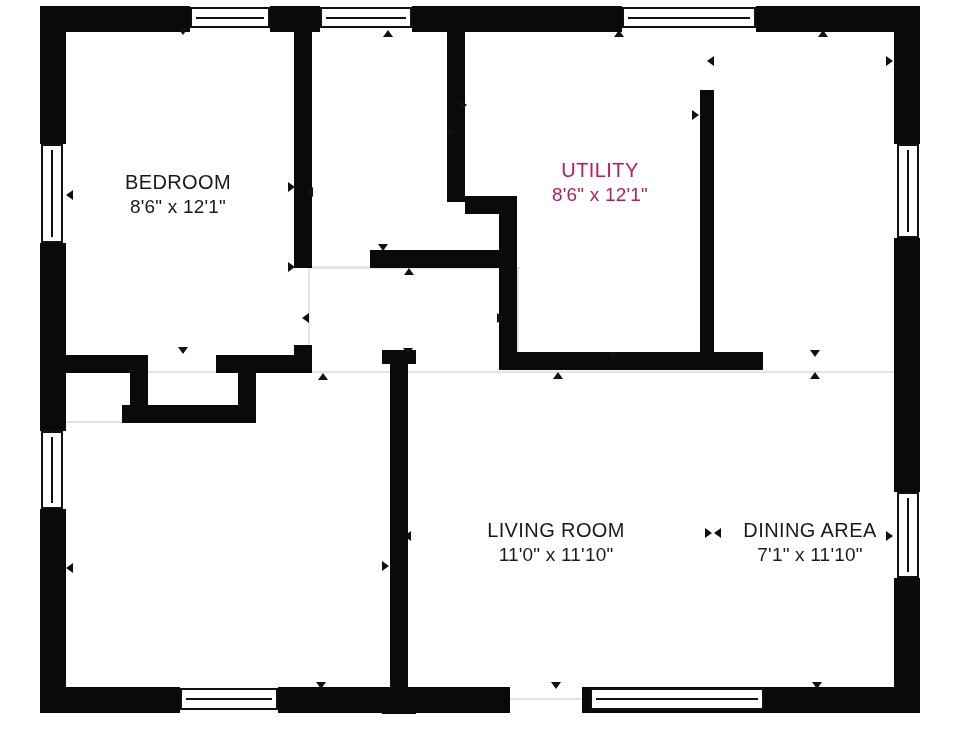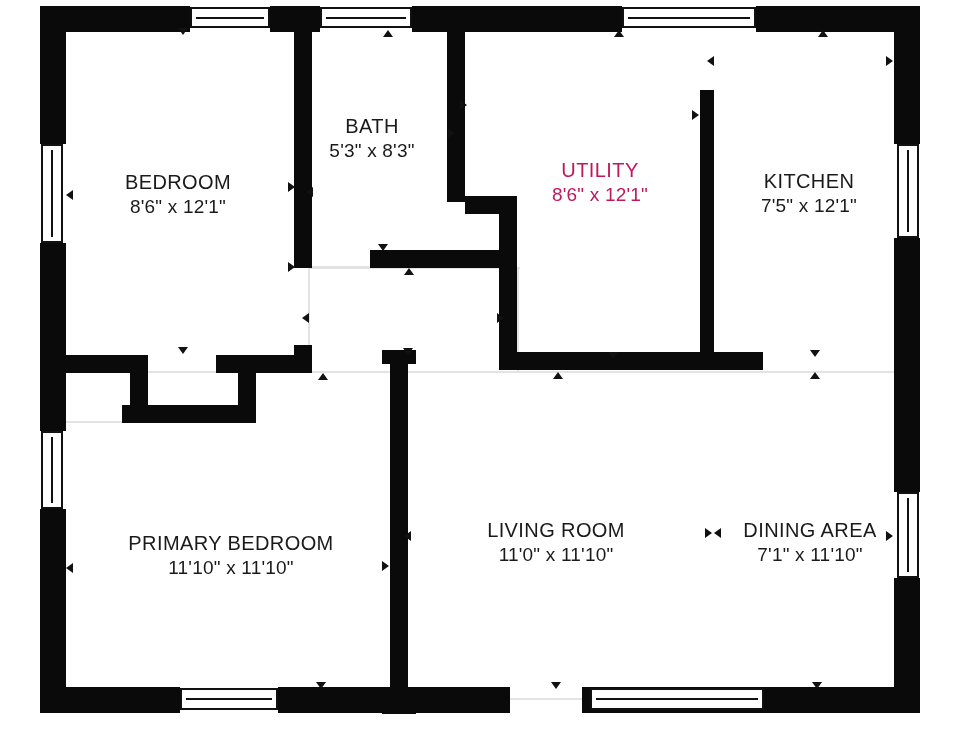--- a/index.html
+++ b/index.html
@@ -189,36 +189,24 @@
     <div class="marker down" style="left: 551px; top: 682px;"></div>
     <div class="marker down" style="left: 812px; top: 682px;"></div>
     <div class="marker-pair" style="left: 705px; top: 528px;">
       <div class="marker right" style="left: 0px; top: 0px;"></div>
       <div class="marker left" style="left: 9px; top: 0px;"></div>
     </div>
     <div class="room-label" style="left: 178px; top: 194px; color: rgb(26, 26, 26);">
       <span class="rl-name">BEDROOM</span>
       <span class="rl-dims">8'6" x 12'1"</span>
     </div>
-    <div class="room-label" style="left: 372px; top: 138px; color: rgb(26, 26, 26);">
-      <span class="rl-name">BATH</span>
-      <span class="rl-dims">5'3" x 8'3"</span>
-    </div>
     <div class="room-label" style="left: 600px; top: 182px; color: #be185d;">
       <span class="rl-name">UTILITY</span>
       <span class="rl-dims">8'6" x 12'1"</span>
     </div>
-    <div class="room-label" style="left: 809px; top: 193px; color: rgb(26, 26, 26);">
-      <span class="rl-name">KITCHEN</span>
-      <span class="rl-dims">7'5" x 12'1"</span>
-    </div>
-    <div class="room-label" style="left: 231px; top: 555px; color: rgb(26, 26, 26);">
-      <span class="rl-name">PRIMARY BEDROOM</span>
-      <span class="rl-dims">11'10" x 11'10"</span>
-    </div>
     <div class="room-label" style="left: 556px; top: 542px; color: rgb(26, 26, 26);">
       <span class="rl-name">LIVING ROOM</span>
       <span class="rl-dims">11'0" x 11'10"</span>
     </div>
     <div class="room-label" style="left: 810px; top: 542px; color: rgb(26, 26, 26);">
       <span class="rl-name">DINING AREA</span>
       <span class="rl-dims">7'1" x 11'10"</span>
     </div>
   </div>
 

